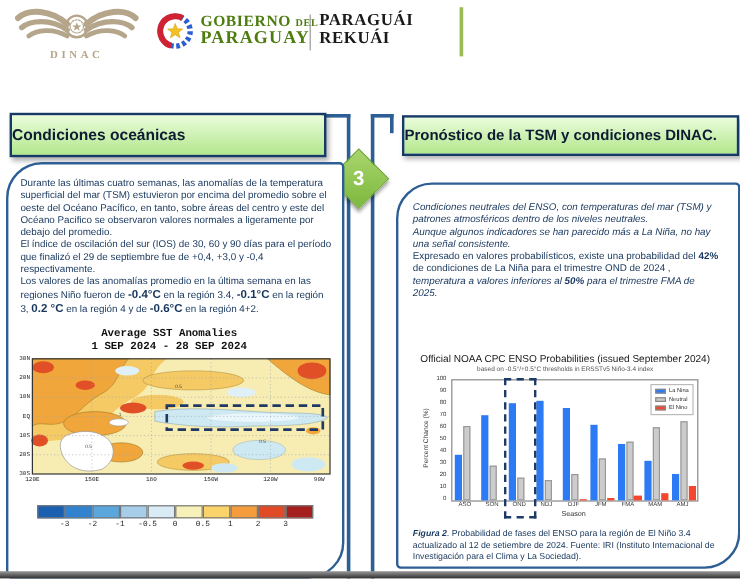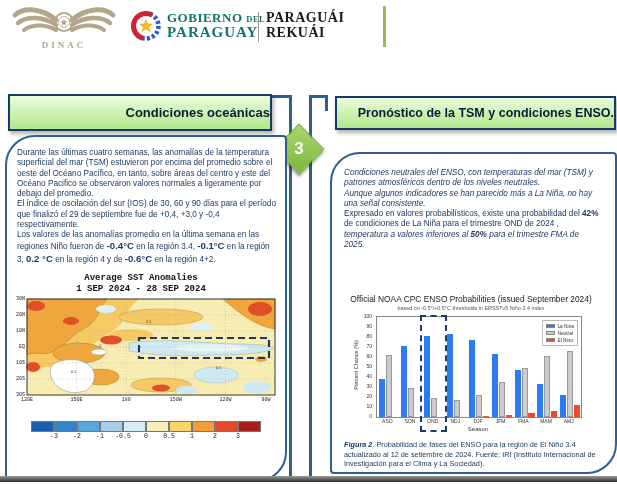--- a/index.html
+++ b/index.html
@@ -5,21 +5,21 @@
   html,body{margin:0;padding:0;background:#fff;}
   .page{position:relative;width:617px;height:484px;background:#fff;overflow:hidden;
         font-family:"Liberation Sans",sans-serif;}
   .abs{position:absolute;}
 
   
   .dinac-wrap{left:12px;top:2px;width:104px;height:52px;}
   .dinac-label{left:0;top:38px;width:104px;text-align:center;font-family:"Liberation Serif",serif;
                font-size:9px;letter-spacing:3px;color:#b5a58a;font-weight:bold;}
   .gov-emblem{left:130px;top:8px;}
-  .gov-text{left:167px;top:11px;font-family:"Liberation Serif",serif;color:#0f766e;line-height:1.05;}
+  .gov-text{left:167px;top:11px;font-family:"Liberation Serif",serif;color:#4d7c0f;line-height:1.05;}
   .gov-l1{font-size:13px;font-weight:bold;letter-spacing:.5px;}
   .gov-l1 .small{font-size:8.5px;}
   .gov-l2{font-size:15px;font-weight:bold;letter-spacing:1px;}
   .gov-divider{left:258px;top:12px;width:1px;height:30px;background:#9a9a9a;}
   .guarani{left:266px;top:11px;font-family:"Liberation Serif",serif;color:#1a1a1a;line-height:1.05;
            font-size:14px;font-weight:bold;letter-spacing:.5px;}
   .green-divider{left:383px;top:6px;width:3px;height:41px;background:#9bbb59;}
   .bulletin-title{left:390px;top:9px;width:220px;text-align:right;font-size:13.5px;font-weight:bold;
                   color:#8c7d3b;line-height:1.4;letter-spacing:.3px;
                   text-shadow:1px 1px 1px rgba(70,60,15,.35);}
@@ -29,21 +29,21 @@
   .hline{height:3px;background:#2e5f94;}
   .diamond{left:281px;top:131px;width:34px;height:34px;transform:rotate(45deg);
            background:linear-gradient(135deg,#a9d56c,#7cb83e);border:1px solid #69a22d;
            box-shadow:2px 2px 3px rgba(0,0,0,.35);}
   .diamond span{position:absolute;left:0;top:0;width:34px;height:34px;transform:rotate(-45deg);
                 display:flex;align-items:center;justify-content:center;color:#fff;
                 font-size:17px;font-weight:bold;}
 
   
   .sec-header{border:2.5px solid #153a66;background:linear-gradient(#eafcdc,#b2e78c);
-              display:flex;align-items:center;justify-content:flex-end;
+              display:flex;align-items:center;justify-content:flex-start;
               font-weight:bold;color:#0d1b33;box-shadow:2px 3px 4px rgba(0,0,0,.3);}
   .sec-header.left{left:8px;top:94px;width:260px;height:33px;font-size:13px;}
   .sec-header.right{left:335px;top:96px;width:277px;height:30px;font-size:12.5px;}
 
   
   .panel{border:2px solid #2e5f94;border-radius:30px 4px 30px 4px;background:#fff;}
   .panel.left{left:5px;top:135px;width:278px;height:343px;}
   .panel.right{left:330px;top:152px;width:283px;height:318px;}
 
   .bodytext{color:#17365d;font-size:8.2px;line-height:1.25;}
@@ -138,21 +138,21 @@
   <div class="abs vline" style="left:289px;top:95px;height:387px;"></div>
   <div class="abs vline" style="left:309px;top:95px;height:387px;"></div>
   <div class="abs diamond">
     <span>3</span>
   </div>
 
   <div class="abs sec-header left">
     <span>Condiciones oceánicas</span>
   </div>
   <div class="abs sec-header right">
-    <span>Pronóstico de la TSM y condiciones ENSO.</span>
+    <span>Pronóstico de la TSM y condiciones DINAC.</span>
   </div>
 
   <div class="abs panel left">
     <div class="abs bodytext" style="left:10px;top:11px;width:260px;">
       <div>Durante las últimas cuatro semanas, las anomalías de la  temperatura superficial del mar (TSM) estuvieron por encima del promedio sobre el oeste del Océano Pacífico, en tanto, sobre áreas del centro y este del Océano Pacifico se observaron valores normales a ligeramente por debajo del promedio.</div>
       <div>El índice de oscilación del sur (IOS) de 30, 60 y 90 días para el período que finalizó el 29 de septiembre fue de +0,4, +3,0 y -0,4 respectivamente.</div>
       <div><span>Los valores de las anomalías promedio en la última semana en las regiones Niño fueron de </span><span class="val">-0.4°C</span><span> en la región 3.4, </span><span class="val">-0.1°C</span><span> en la región 3, </span><span class="val">0.2 °C</span><span> en la región 4 y de </span><span class="val">-0.6°C</span><span> en la región 4+2.</span></div>
     </div>
 
     <div class="abs map-title" style="top:136px;">Average SST Anomalies</div>

